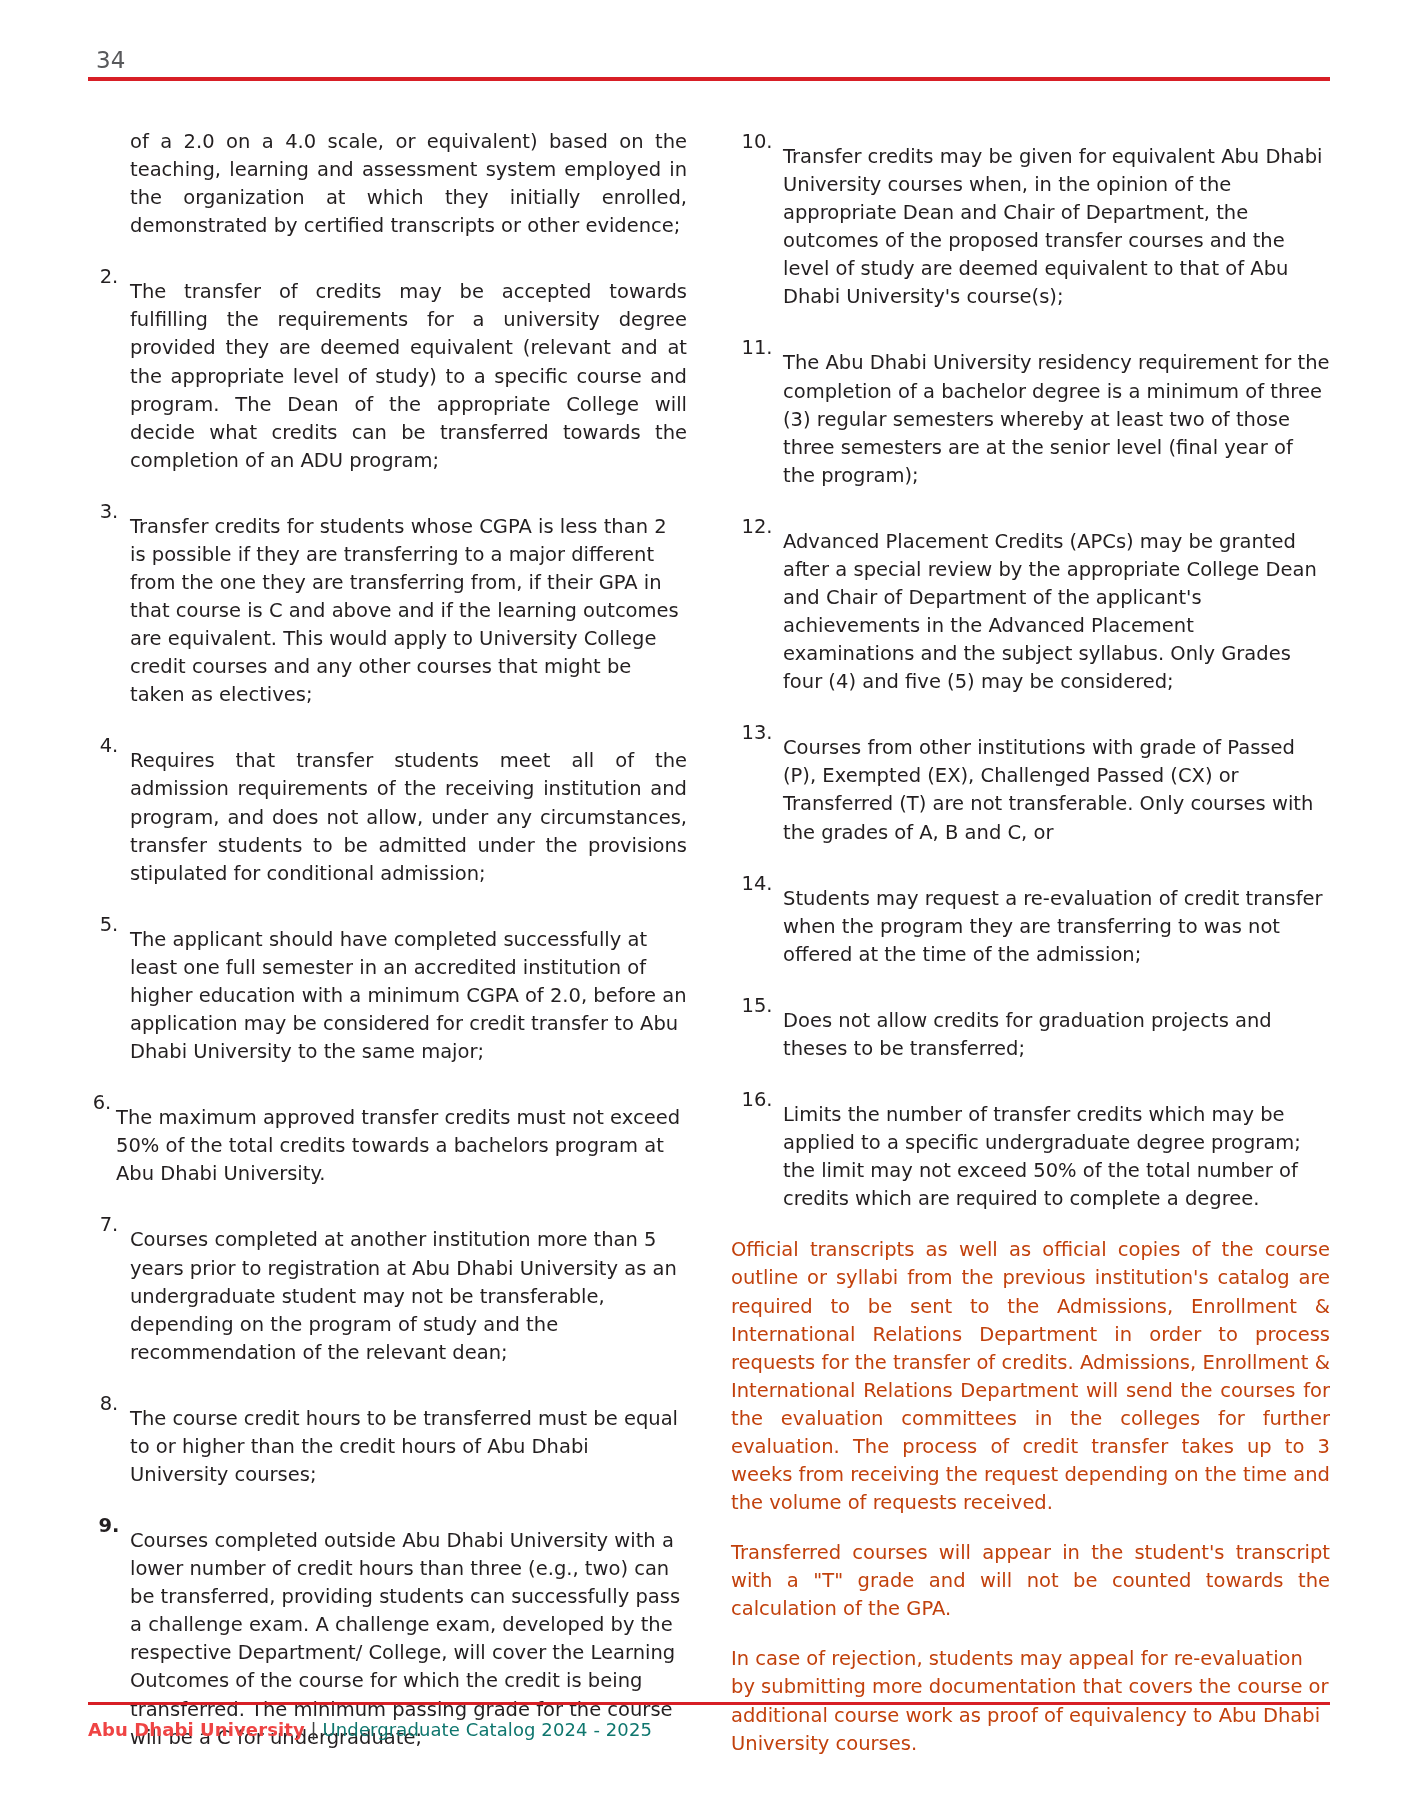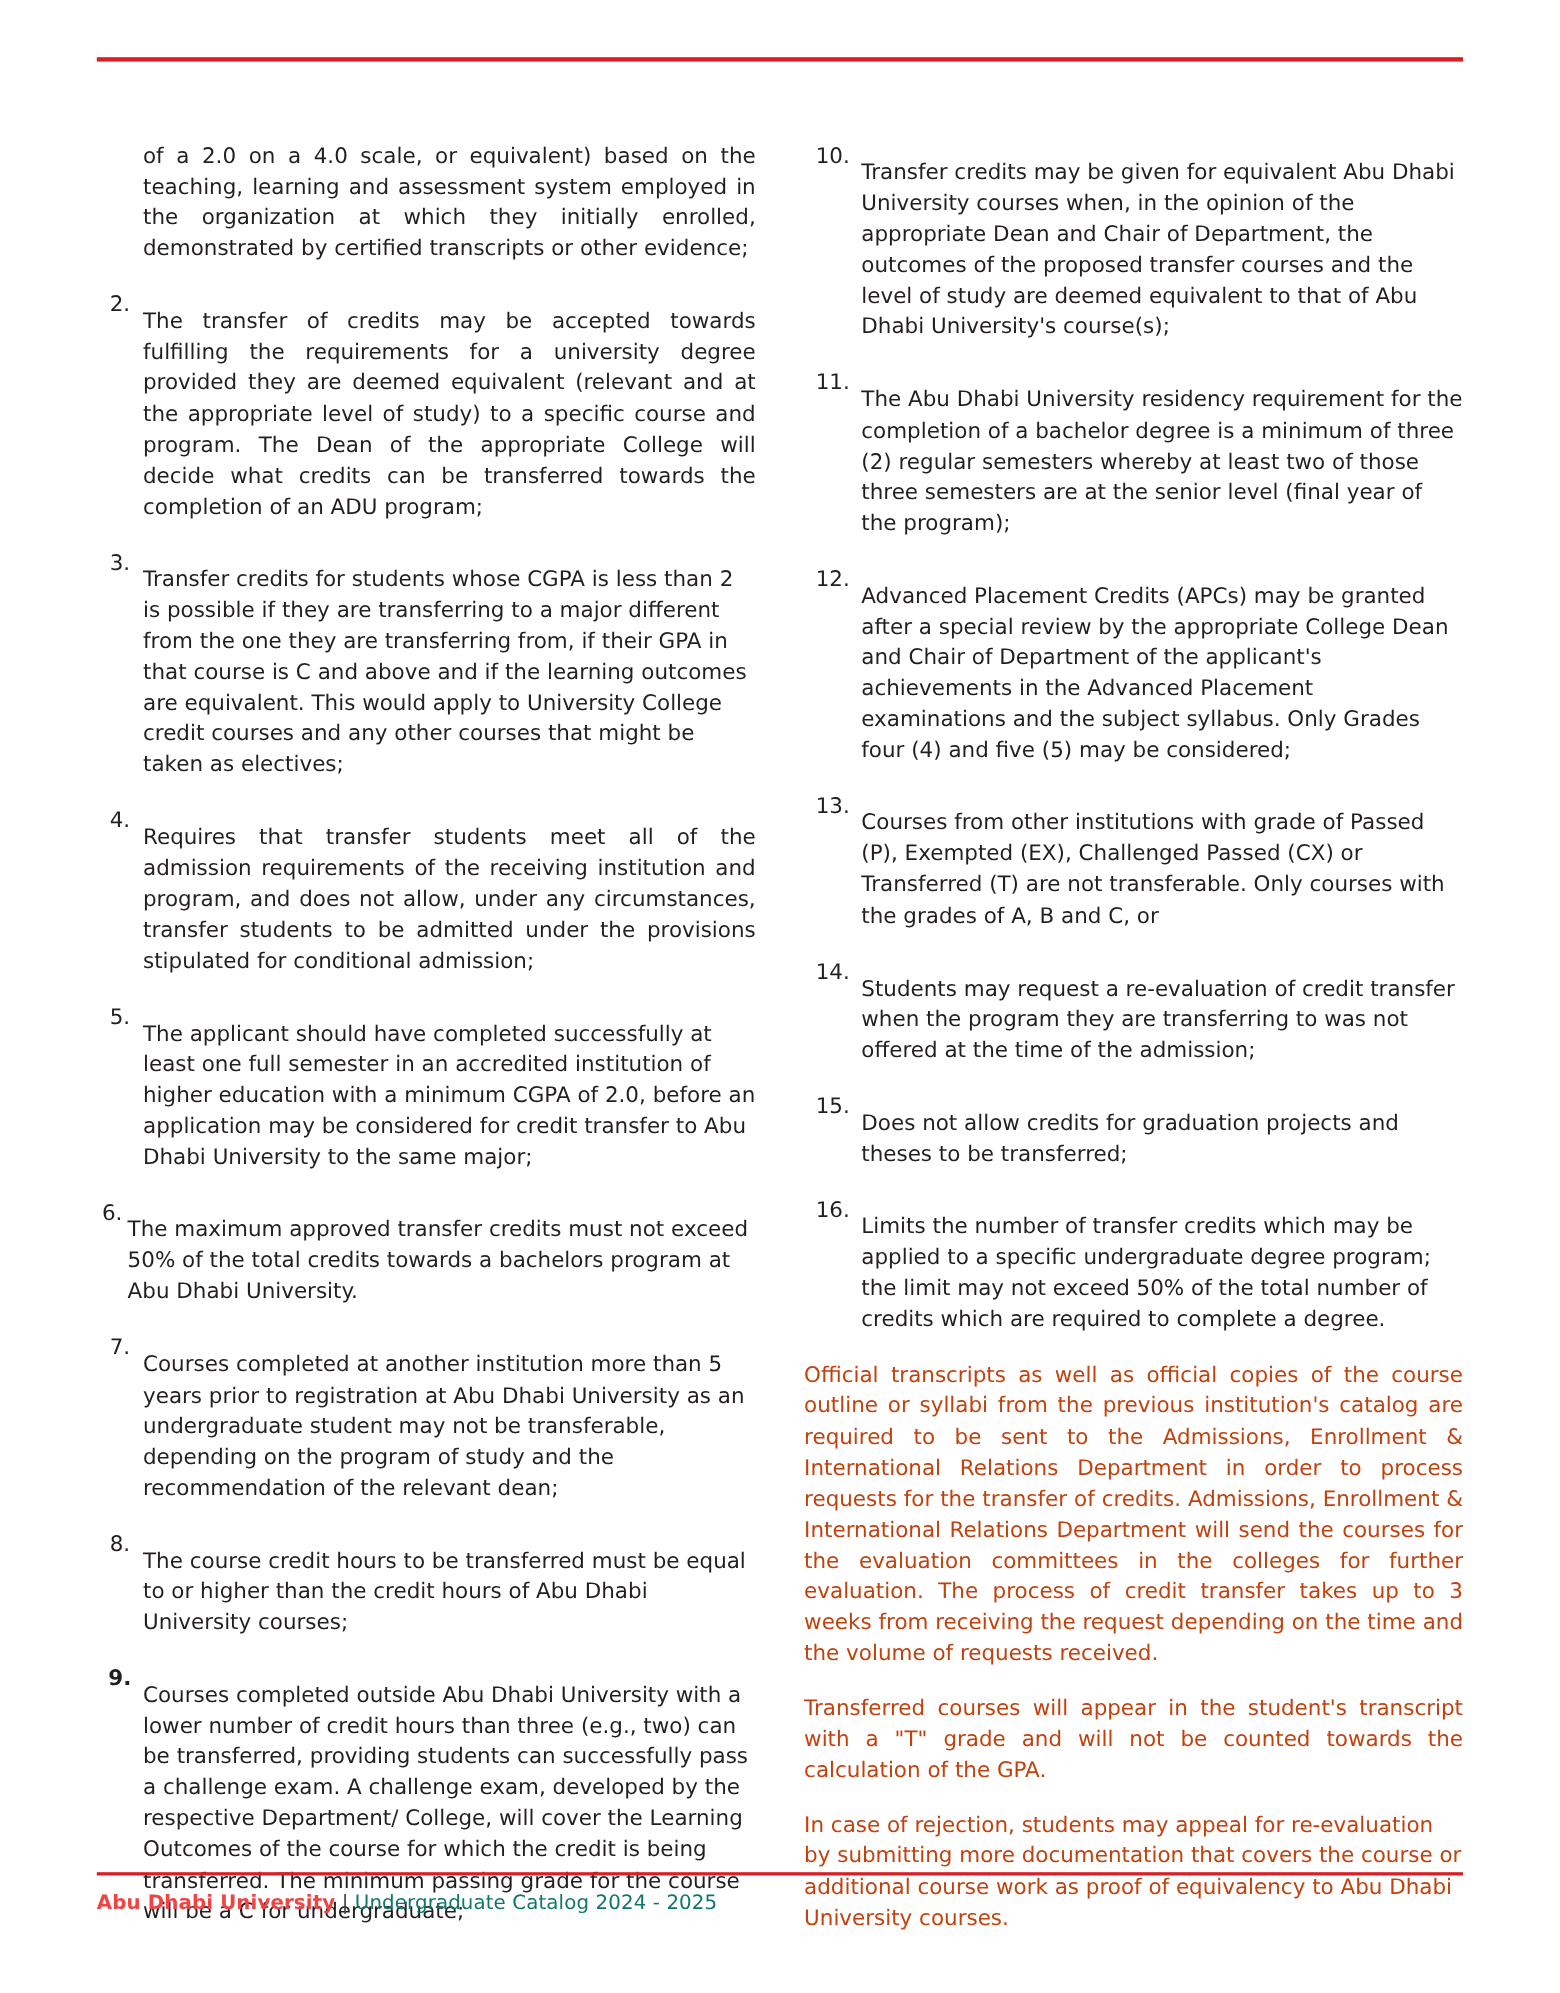--- a/index.html
+++ b/index.html
@@ -124,20 +124,21 @@
   .footer-uni { color: #ef4444; font-weight: bold; }
   .footer-sep { color: #404041; }
   .footer-cat { color: #0f766e; margin-top: 44px; }
 </style>
 </head>
 <body>
 
 <div class="page">
 
   <div class="header">
+    <div class="page-number">34</div>
     <div class="header-rule"></div>
   </div>
 
   <div class="columns">
 
     <div class="col col-left">
 
       <div class="cont">of a 2.0 on a 4.0 scale, or equivalent) based on the teaching, learning and assessment system employed in the organization at which they initially enrolled, demonstrated by certified transcripts or other evidence;</div>
 
       <div class="item justify">
@@ -184,21 +185,21 @@
 
     <div class="col col-right">
 
       <div class="item ragged">
         <div class="num">10.</div>
         <div class="txt">Transfer credits may be given for equivalent Abu Dhabi University courses when, in the opinion of the appropriate Dean and Chair of Department, the outcomes of the proposed transfer courses and the level of study are deemed equivalent to that of Abu Dhabi University's course(s);</div>
       </div>
 
       <div class="item ragged">
         <div class="num">11.</div>
-        <div class="txt">The Abu Dhabi University residency requirement for the completion of a bachelor degree is a minimum of three (2) regular semesters whereby at least two of those three semesters are at the senior level (final year of the program);</div>
+        <div class="txt">The Abu Dhabi University residency requirement for the completion of a bachelor degree is a minimum of three (3) regular semesters whereby at least two of those three semesters are at the senior level (final year of the program);</div>
       </div>
 
       <div class="item ragged">
         <div class="num">12.</div>
         <div class="txt">Advanced Placement Credits (APCs) may be granted after a special review by the appropriate College Dean and Chair of Department of the applicant's achievements in the Advanced Placement examinations and the subject syllabus. Only Grades four (4) and five (5) may be considered;</div>
       </div>
 
       <div class="item ragged">
         <div class="num">13.</div>
         <div class="txt">Courses from other institutions with grade of Passed (P), Exempted (EX), Challenged Passed (CX) or Transferred (T) are not transferable. Only courses with the grades of A, B and C, or</div>

